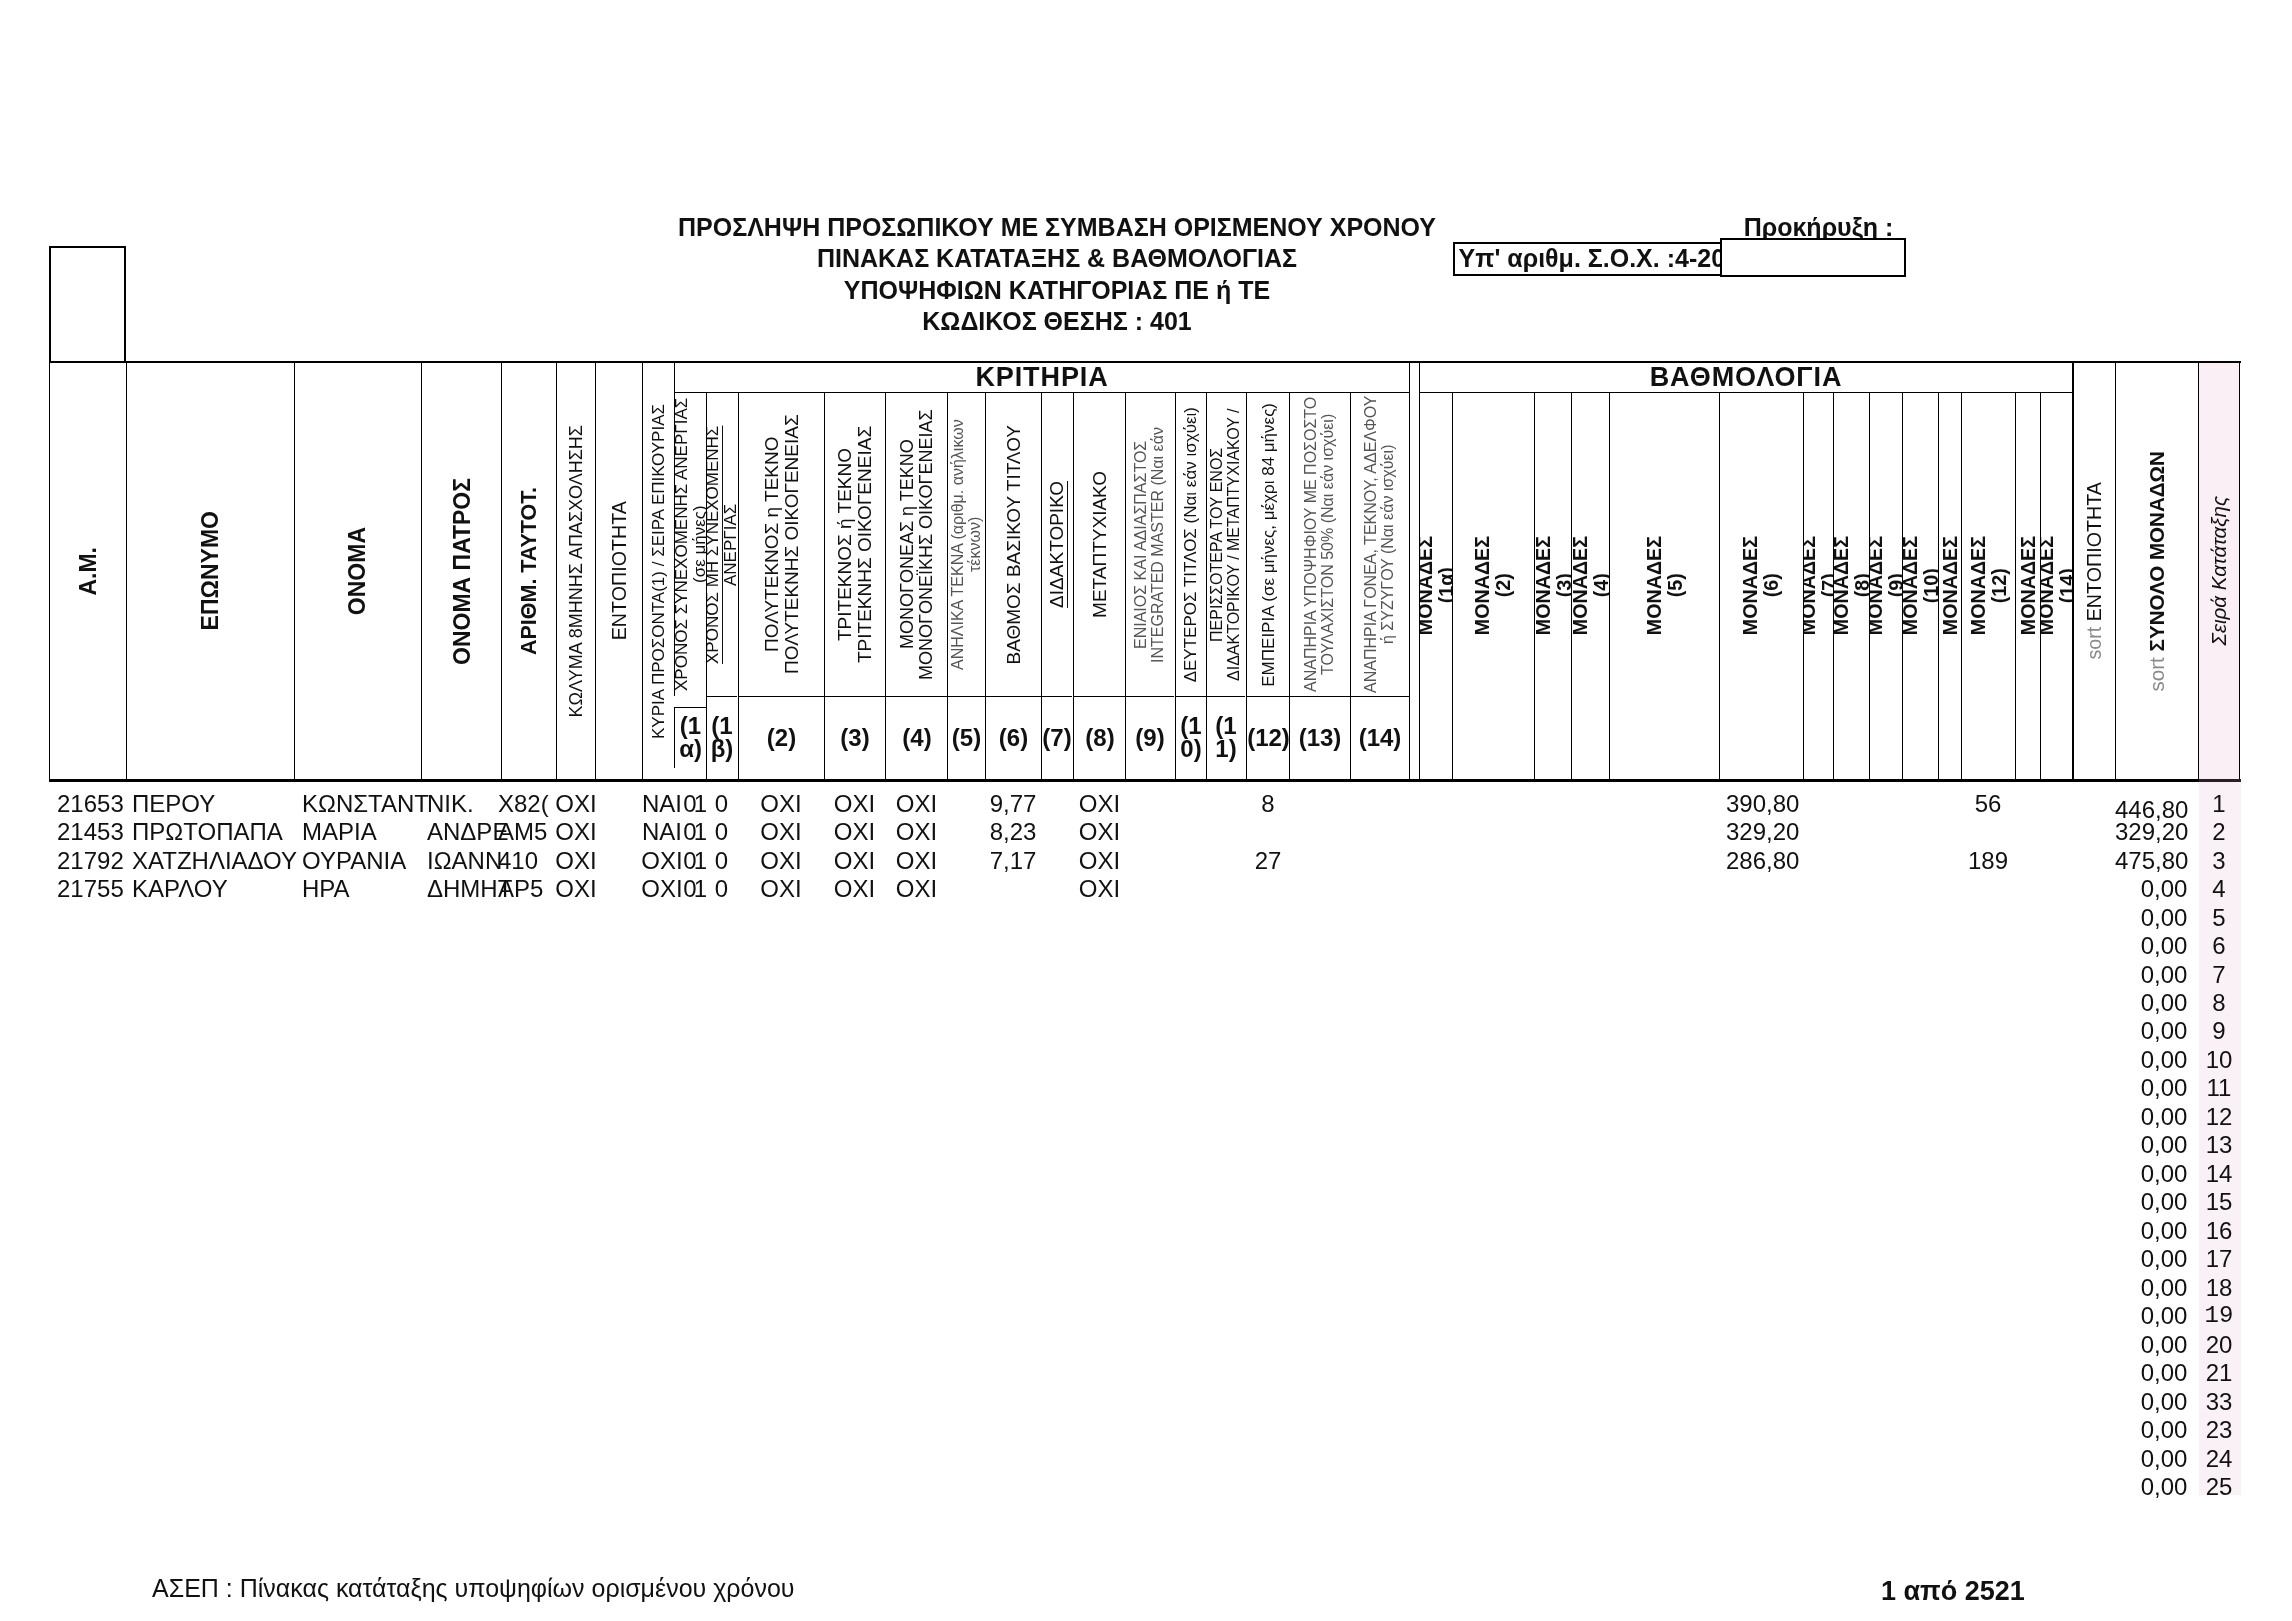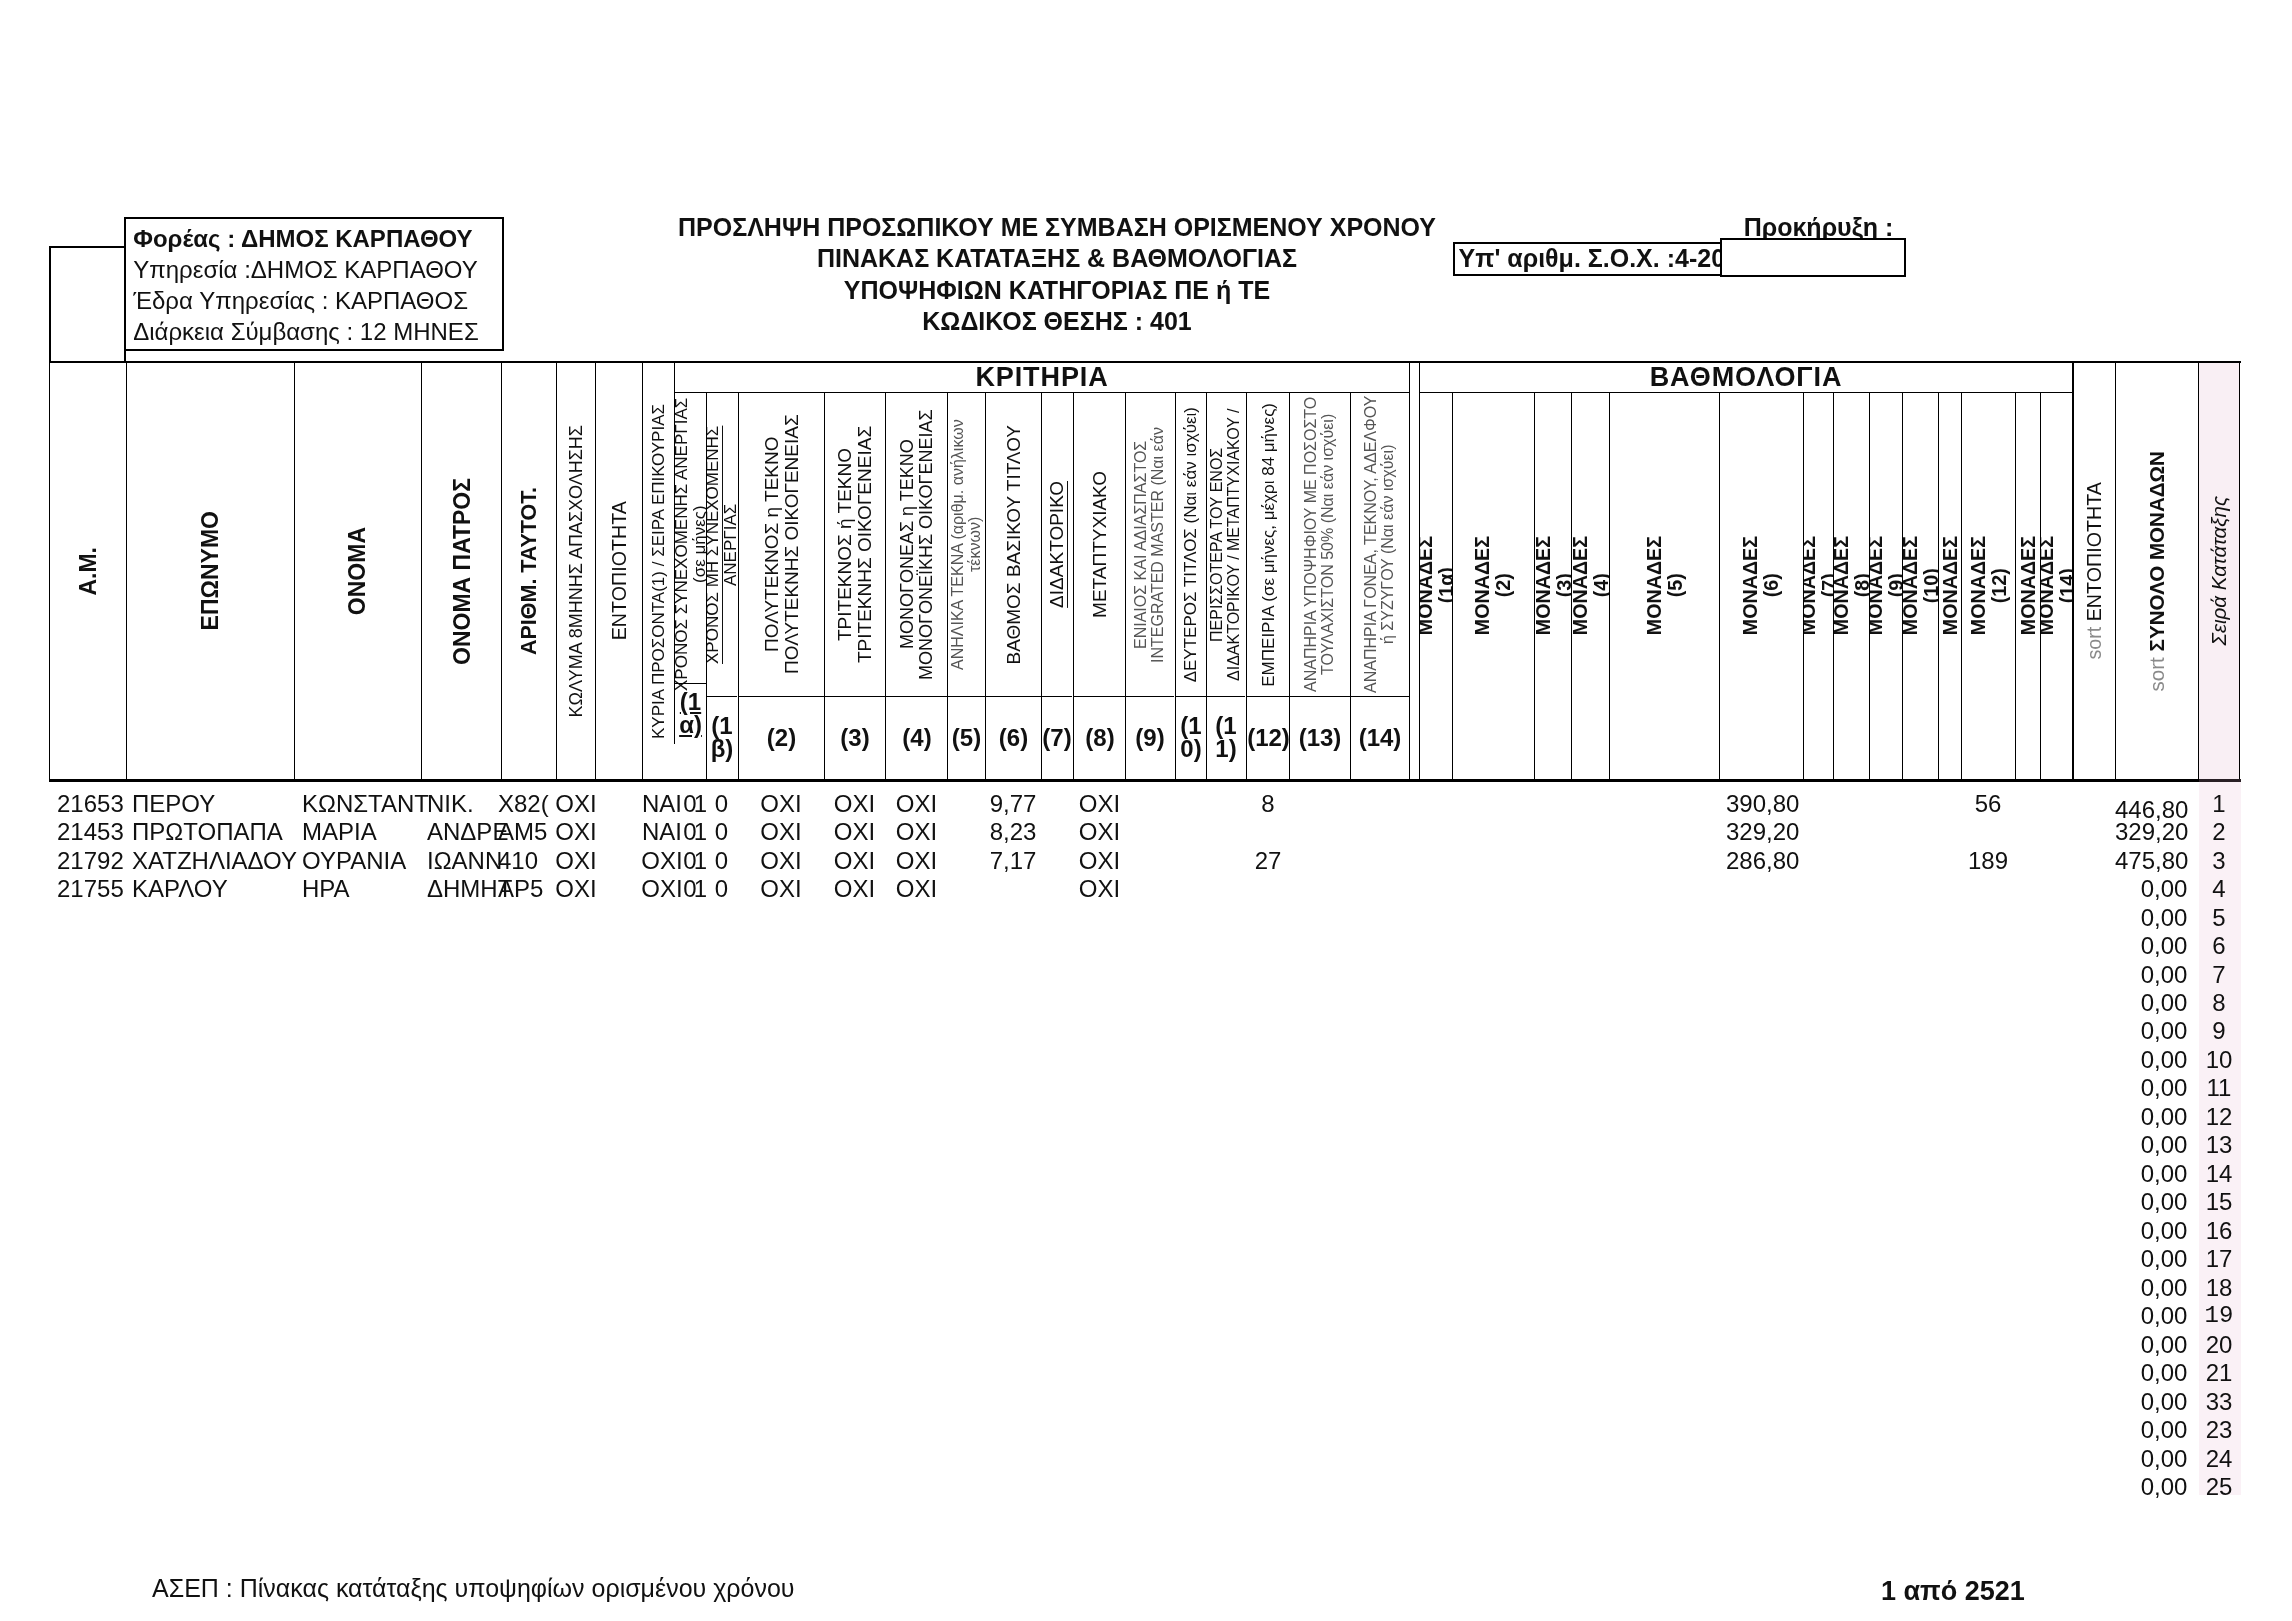--- a/index.html
+++ b/index.html
@@ -41,26 +41,20 @@
   #rank-tint{left:2199px;top:779px;width:42px;height:716px;background:rgba(226,180,205,0.18);}
   
   #footer-left{left:152px;top:1574px;font-size:25px;white-space:nowrap;}
   #footer-right{left:1881px;top:1576px;width:269px;font-weight:bold;font-size:27px;white-space:nowrap;}
 </style>
 </head>
 <body>
 
 <div id="page">
 
-  <div class="abs" id="info-box">
-    <div class="b">Φορέας : ΔΗΜΟΣ ΚΑΡΠΑΘΟΥ</div>
-    <div>Υπηρεσία :ΔΗΜΟΣ ΚΑΡΠΑΘΟΥ</div>
-    <div>Έδρα Υπηρεσίας : ΚΑΡΠΑΘΟΣ</div>
-    <div>Διάρκεια Σύμβασης :  12 ΜΗΝΕΣ</div>
-  </div>
 
   <div class="abs title-line" style="top:213px;">ΠΡΟΣΛΗΨΗ ΠΡΟΣΩΠΙΚΟΥ ΜΕ ΣΥΜΒΑΣΗ ΟΡΙΣΜΕΝΟΥ ΧΡΟΝΟΥ</div>
   <div class="abs title-line" style="top:244px;">ΠΙΝΑΚΑΣ ΚΑΤΑΤΑΞΗΣ &amp; ΒΑΘΜΟΛΟΓΙΑΣ</div>
   <div class="abs title-line" style="top:276px;">ΥΠΟΨΗΦΙΩΝ ΚΑΤΗΓΟΡΙΑΣ ΠΕ ή ΤΕ</div>
   <div class="abs title-line" style="top:307px;">ΚΩΔΙΚΟΣ ΘΕΣΗΣ : 401</div>
 
   <div class="abs" id="prokirixi">Προκήρυξη :</div>
   <div class="abs" id="sox-box">Υπ' αριθμ. Σ.Ο.Χ. :4-2024</div>
   <div class="abs" id="sox-empty"></div>
 
@@ -89,21 +83,21 @@
       </div>
       <div class="hcell" style="left: 546px; top: 0px; width: 47px; height: 416px;">
         <div class="vtxt" style="font-size: 19.7px;">ΕΝΤΟΠΙΟΤΗΤΑ</div>
       </div>
       <div class="hcell" style="left: 593px; top: 0px; width: 32px; height: 416px;">
         <div class="vtxt" style="font-size: 17px;">ΚΥΡΙΑ ΠΡΟΣΟΝΤΑ(1) / ΣΕΙΡΑ ΕΠΙΚΟΥΡΙΑΣ</div>
       </div>
       <div class="hcell" style="left: 625px; top: 30px; width: 32px; height: 303px;">
         <div class="vtxt" style="font-size: 17px;">ΧΡΟΝΟΣ ΣΥΝΕΧΟΜΕΝΗΣ ΑΝΕΡΓΙΑΣ (σε μήνες)</div>
       </div>
-      <div class="numcell" style="left: 625px; top: 320px; width: 32px; height: 61px; text-decoration: underline;">(1α)</div>
+      <div class="numcell" style="left: 625px; top: 344px; width: 32px; height: 61px;">(1α)</div>
       <div class="hcell" style="left: 657px; top: 30px; width: 31px; height: 303px;">
         <div class="vtxt" style="font-size: 17px; text-decoration: underline;">ΧΡΟΝΟΣ ΜΗ ΣΥΝΕΧΟΜΕΝΗΣ ΑΝΕΡΓΙΑΣ</div>
       </div>
       <div class="numcell" style="left: 657px; top: 333px; width: 31px; height: 83px;">(1β)</div>
       <div class="hcell" style="left: 689px; top: 30px; width: 86px; height: 303px;">
         <div class="vtxt" style="font-size: 19px;">ΠΟΛΥΤΕΚΝΟΣ η ΤΕΚΝΟ ΠΟΛΥΤΕΚΝΗΣ ΟΙΚΟΓΕΝΕΙΑΣ</div>
       </div>
       <div class="numcell" style="left: 689px; top: 333px; width: 86px; height: 83px;">(2)</div>
       <div class="hcell" style="left: 775px; top: 30px; width: 61px; height: 303px;">
         <div class="vtxt" style="font-size: 19px;">ΤΡΙΤΕΚΝΟΣ ή ΤΕΚΝΟ ΤΡΙΤΕΚΝΗΣ ΟΙΚΟΓΕΝΕΙΑΣ</div>

